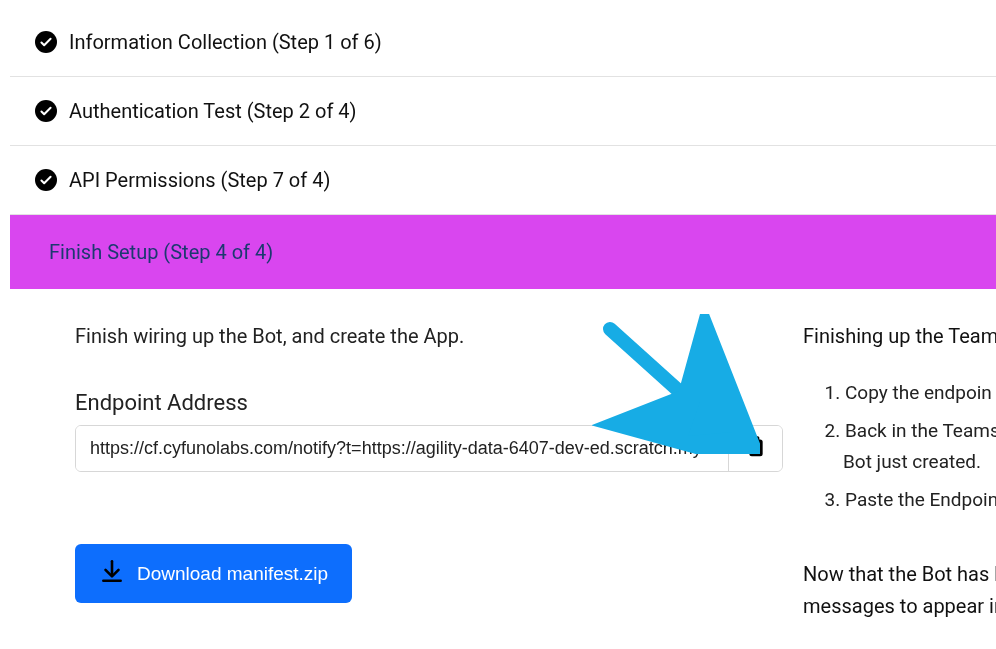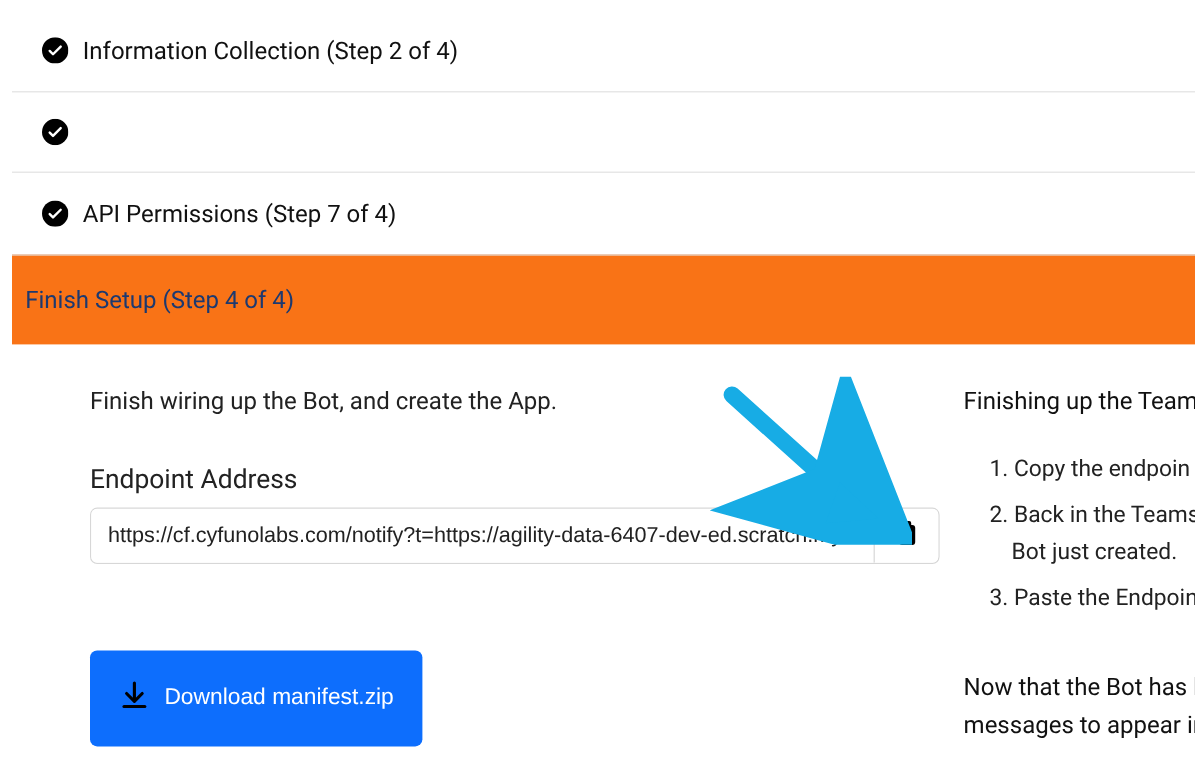--- a/index.html
+++ b/index.html
@@ -22,24 +22,24 @@
     .accordion-item:first-child { border-top: none; padding-top: 30px; }
     .check-icon {
       width: 22px; height: 22px;
       display: inline-flex; align-items: center; justify-content: center;
     }
     .step-title {
       font-size: 20px;
       color: #111;
     }
     .accordion-current {
-      background: #f97316;
+      background: #d946ef;
       border-top: 1px solid #e2e2e2;
       border-bottom: none;
-      padding: 25px 11px;
+      padding: 25px 39px;
       margin-top: 0;
     }
     .current-title {
       font-size: 20px;
       color: #1c3970;
     }
     .content-wrap {
       display: flex;
       gap: 20px;
       padding: 0 0 0 25px;
@@ -93,21 +93,21 @@
     }
     .download-btn {
       margin-top: 72px;
       display: inline-flex;
       align-items: center;
       gap: 12px;
       background: #0d6efd;
       color: #fff;
       border: none;
       border-radius: 6px;
-      padding: 24px 24px;
+      padding: 14px 24px;
       font-size: 19px;
       cursor: pointer;
     }
     .right-title {
       font-size: 20px;
       color: #111;
       margin-bottom: 30px;
     }
     .right-list {
       list-style: decimal;
@@ -135,30 +135,31 @@
 
 <div class="page">
 
   <div class="accordion-item">
     <span class="check-icon">
       <svg width="22" height="22" viewBox="0 0 24 24" fill="none">
         <circle cx="12" cy="12" r="12" fill="#000"></circle>
         <path d="M7 12.5l3 3 7-7" stroke="#fff" stroke-width="2.2" fill="none" stroke-linecap="round" stroke-linejoin="round"></path>
       </svg>
     </span>
-    <span class="step-title">Information Collection (Step 2 of 4)</span>
+    <span class="step-title">Information Collection (Step 1 of 6)</span>
   </div>
 
   <div class="accordion-item">
     <span class="check-icon">
       <svg width="22" height="22" viewBox="0 0 24 24" fill="none">
         <circle cx="12" cy="12" r="12" fill="#000"></circle>
         <path d="M7 12.5l3 3 7-7" stroke="#fff" stroke-width="2.2" fill="none" stroke-linecap="round" stroke-linejoin="round"></path>
       </svg>
     </span>
+    <span class="step-title">Authentication Test (Step 2 of 4)</span>
   </div>
 
   <div class="accordion-item">
     <span class="check-icon">
       <svg width="22" height="22" viewBox="0 0 24 24" fill="none">
         <circle cx="12" cy="12" r="12" fill="#000"></circle>
         <path d="M7 12.5l3 3 7-7" stroke="#fff" stroke-width="2.2" fill="none" stroke-linecap="round" stroke-linejoin="round"></path>
       </svg>
     </span>
     <span class="step-title">API Permissions (Step 7 of 4)</span>

